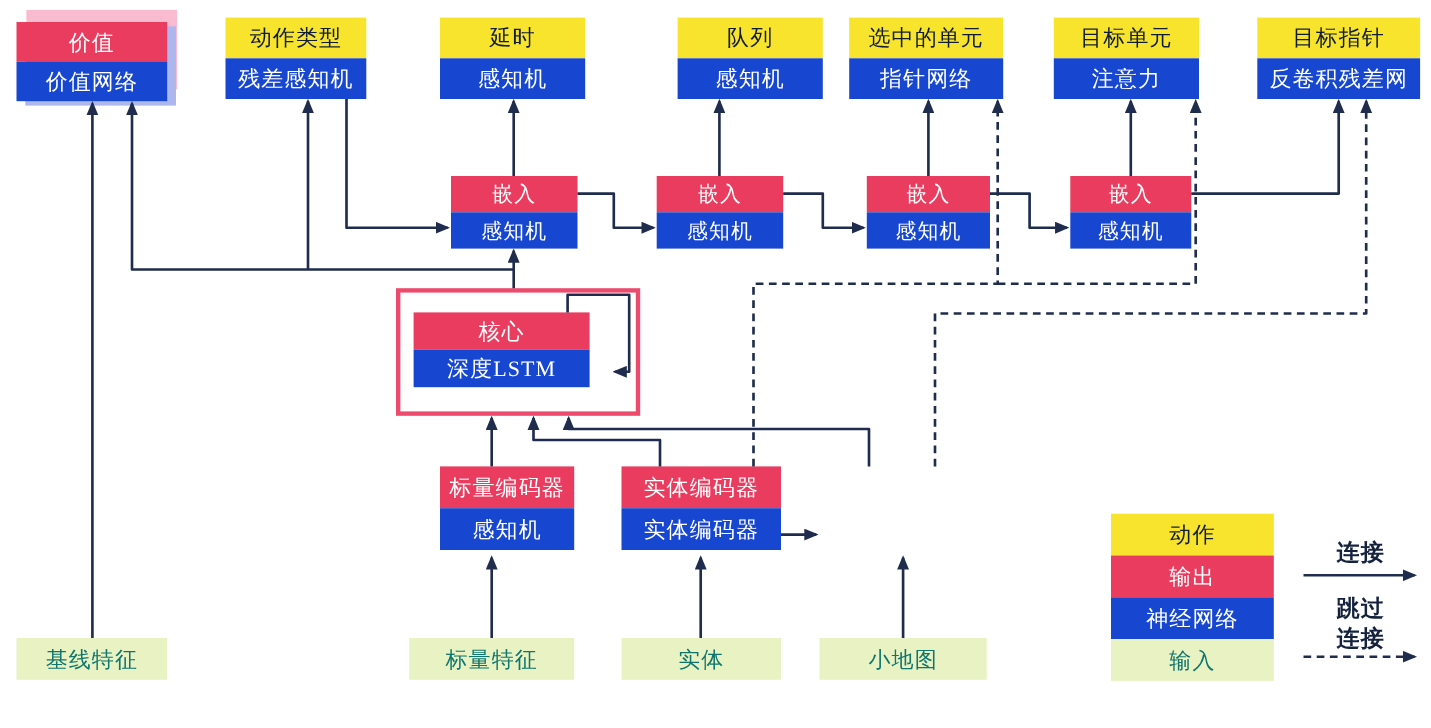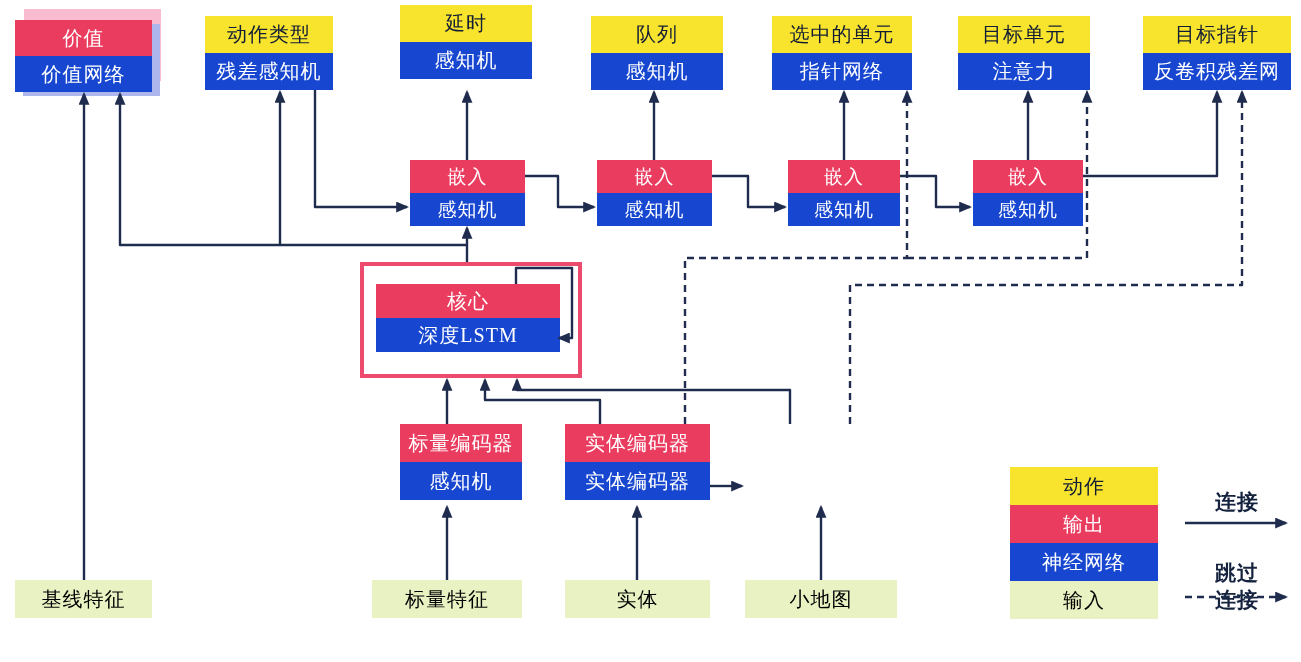--- a/index.html
+++ b/index.html
@@ -9,21 +9,21 @@
 
   .node { position: absolute; }
   .r {
     position: relative; z-index: 1;
     display: flex; align-items: center; justify-content: center;
     font-weight: normal; letter-spacing: 1px; white-space: nowrap;
   }
   .c-yellow { background: #F8E42C; color: #111C36; }
   .c-red    { background: #EA3C5F; color: #ffffff; }
   .c-blue   { background: #1747D0; color: #ffffff; }
-  .c-green  { background: #E9F2C2; color: #000000; }
+  .c-green  { background: #E9F2C2; color: #0f766e; }
 
   .h38 { height: 38px; } .h37 { height: 37px; } .h36 { height: 36px; }
   .h34 { height: 34px; } .h33 { height: 33px; }
   .f20 { font-size: 20px; } .f19 { font-size: 19px; }
   .gap { margin-top: 0; }
 
   .stack { position: absolute; inset: 0; z-index: 0; }
   .s-pink { background: #F9BBD0; transform: translate(9px, -11px); }
   .s-peri { background: #ADB7EE; transform: translate(8px, 4px); }
 
@@ -52,26 +52,26 @@
     <div class="stack s-peri"></div>
     <div class="r h36 f20 c-red">价值</div>
     <div class="r h36 f20 c-blue">价值网络</div>
   </div>
 
   <div class="node" style="left:205px;top:16px;width:128px;">
     <div class="r h37 f20 c-yellow">动作类型</div>
     <div class="r h37 f20 c-blue">残差感知机</div>
   </div>
 
-  <div class="node" style="left:400px;top:5px;width:132px;">
+  <div class="node" style="left:400px;top:16px;width:132px;">
     <div class="r h37 f20 c-yellow">延时</div>
     <div class="r h37 f20 c-blue">感知机</div>
   </div>
 
-  <div class="node" style="left:591px;top:16px;width:132px;">
+  <div class="node" style="left:616px;top:16px;width:132px;">
     <div class="r h37 f20 c-yellow">队列</div>
     <div class="r h37 f20 c-blue">感知机</div>
   </div>
 
   <div class="node" style="left:772px;top:16px;width:140px;">
     <div class="r h37 f20 c-yellow">选中的单元</div>
     <div class="r h37 f20 c-blue">指针网络</div>
   </div>
 
   <div class="node" style="left:958px;top:16px;width:132px;">
@@ -97,21 +97,21 @@
   <div class="node" style="left:788px;top:160px;width:112px;">
     <div class="r h33 f19 c-red">嵌入</div>
     <div class="r h33 f19 c-blue">感知机</div>
   </div>
 
   <div class="node" style="left:973px;top:160px;width:110px;">
     <div class="r h33 f19 c-red">嵌入</div>
     <div class="r h33 f19 c-blue">感知机</div>
   </div>
 
-  <div class="node" style="left:376px;top:284px;width:184px;">
+  <div class="node" style="left:376px;top:284px;width:160px;">
     <div class="r h34 f20 c-red">核心</div>
     <div class="r h34 f20 c-blue gap">深度LSTM</div>
   </div>
 
   <div class="node" style="left:372px;top:424px;width:150px;padding-left:28px;">
     <div class="r h38 f20 c-red">标量编码器</div>
     <div class="r h38 f20 c-blue gap">感知机</div>
   </div>
 
   <div class="node" style="left:565px;top:424px;width:145px;">
@@ -135,21 +135,21 @@
 
   <div class="node" style="left:1010px;top:467px;width:148px;">
     <div class="r h38 f20 c-yellow">动作</div>
     <div class="r h38 f20 c-red">输出</div>
     <div class="r h38 f20 c-blue">神经网络</div>
     <div class="r h38 f20 c-green">输入</div>
   </div>
 
   <div class="legend-label" style="left:1185px;top:488px;width:104px;">连接</div>
 
-  <div class="legend-label" style="left:1185px;top:560px;width:104px;">
+  <div class="legend-label" style="left:1185px;top:540px;width:104px;">
     <span class="ln">跳过</span>
     <span class="ln">连接</span>
   </div>
 
   <svg class="wires" width="1301" height="662" viewBox="0 0 1301 662">
     <defs>
       <marker id="ah" viewBox="0 0 12 10" refX="10" refY="5" markerWidth="13" markerHeight="11" orient="auto" markerUnits="userSpaceOnUse">
         <path d="M0,0 L12,5 L0,10 Z" fill="#1F2C4E"></path>
       </marker>
     </defs>

